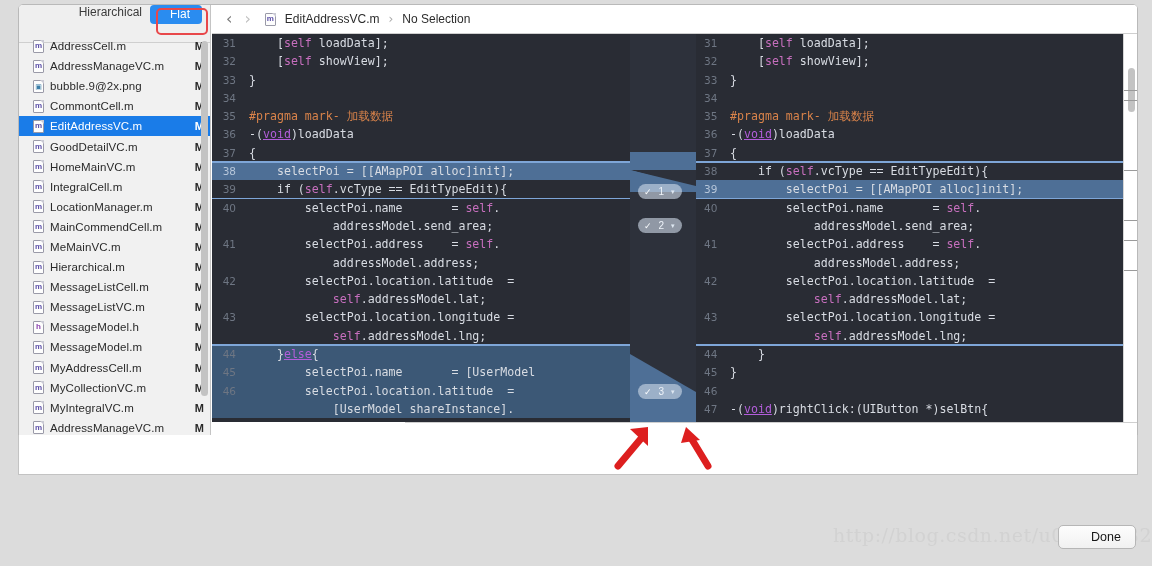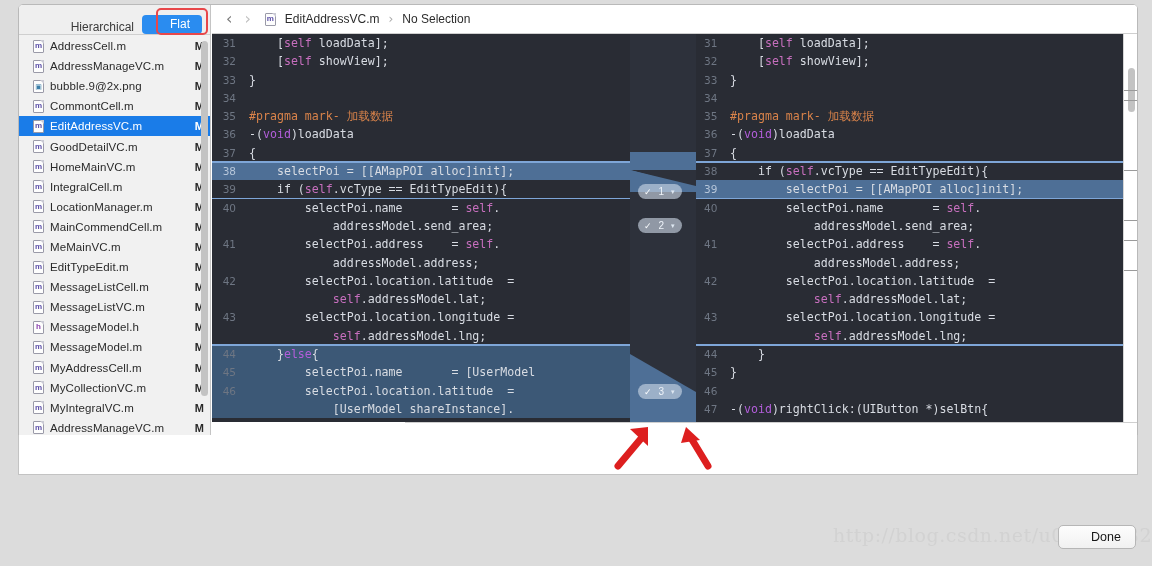--- a/index.html
+++ b/index.html
@@ -21,29 +21,29 @@
     overflow: hidden;
   }
 
   
   #sidebar {
     position: absolute; left: 0; top: 0; width: 192px; height: 100%;
     background: #f1f1f1;
     border-right: 1px solid #c4c4c4;
   }
   #sidebar-header {
-    height: 30px; background: #efefef;
+    height: 38px; background: #efefef;
     border-bottom: 1px solid #cfcfcf;
-    display: flex; align-items: flex-end; justify-content: flex-end;
+    display: flex; align-items: flex-start; justify-content: flex-end;
     padding-right: 8px; gap: 8px;
   }
   #hier-label { font-size: 12px; color: #3b3b3b; }
   #flat-btn {
     background: #2a8cf0; color: #fff; font-size: 12px;
-    border-radius: 4px; padding: 3px 12px 4px 28px; line-height: 1;
+    border-radius: 4px; padding: 3px 12px 4px 20px; line-height: 1;
     border: none;
   }
   #flat-highlight {
     position: absolute; left: 137px; top: 3px; width: 52px; height: 27px;
     border: 2.5px solid #e8474a; border-radius: 5px; pointer-events: none;
   }
   #file-list { position: absolute; top: 31px; left: 0; right: 0; bottom: 0; overflow: hidden; }
   .file-row {
     display: flex; align-items: center; height: 20.1px;
     padding-left: 14px; padding-right: 6px; font-size: 11.5px; color: #2a2a2a;
@@ -103,21 +103,21 @@
     color: #6e7683; font-size: 10.5px; font-family: "DejaVu Sans", sans-serif;
     line-height: 18.3px;
     padding-left: 8px;
   }
   #pane-left .cline .ln { width: 31px; }
   .cline .ctext { flex: 1; color: #d8dce3; padding-left: 6px; }
   .cline.hl { background: #4e6f96; }
   .cline.hl .ln { color: #b6c6da; }
   .cline.sel { background: #3c5876; }
   .k { color: #c76fbe; }
-  .kw { color: #b35edb; }
+  .kw { color: #b35edb; text-decoration: underline; }
   .pre { color: #d9834a; }
   .sep { position: absolute; left: 0; right: 0; height: 1.4px; background: #7ea6d8; }
 
   
   #gutter-col .wedge { position: absolute; background: #5c7fa5; }
   .badge {
     position: absolute; height: 15px; border-radius: 8px;
     background: rgba(205,216,230,.62);
     display: flex; align-items: center; gap: 7px;
     padding: 0 7px 0 6px; font-size: 9.5px; color: #f2f6fa;
@@ -274,21 +274,21 @@
             <span class="doc-icon">
               <span class="gl">m</span>
             </span>
             <span class="fname">MeMainVC.m</span>
             <span class="fmark">M</span>
           </div>
           <div class="file-row">
             <span class="doc-icon">
               <span class="gl">m</span>
             </span>
-            <span class="fname">EditTypeEdit.m</span>
+            <span class="fname">Hierarchical.m</span>
             <span class="fmark">M</span>
           </div>
           <div class="file-row">
             <span class="doc-icon">
               <span class="gl">m</span>
             </span>
             <span class="fname">MessageListCell.m</span>
             <span class="fmark">M</span>
           </div>
           <div class="file-row">

